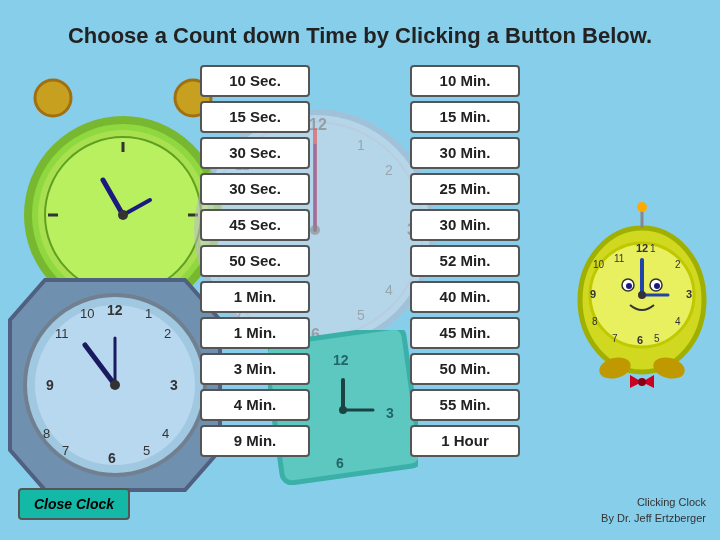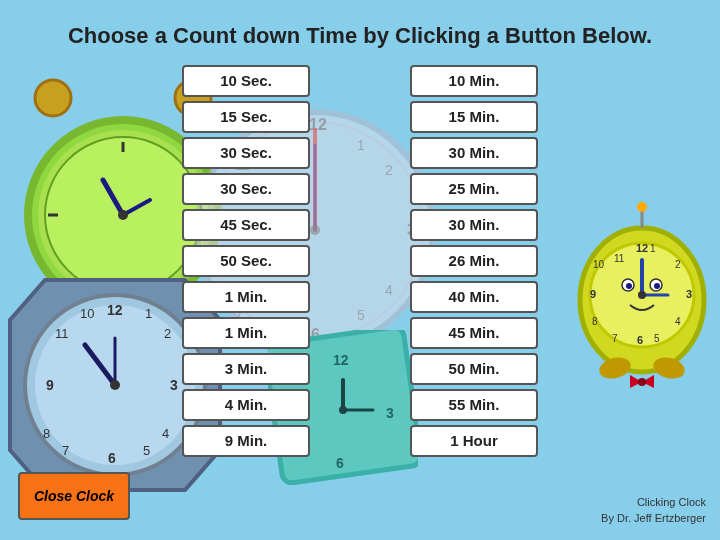--- a/index.html
+++ b/index.html
@@ -34,42 +34,42 @@
       z-index: 10;
     }
 
     .btn-column {
       display: flex;
       flex-direction: column;
       gap: 4px;
     }
 
     .time-btn {
-      width: 128px;
+      width: 110px;
       height: 32px;
       background: white;
       border: 2px solid #555;
       border-radius: 4px;
       font-size: 15px;
       font-weight: bold;
       color: #222;
       cursor: pointer;
       text-align: center;
       line-height: 28px;
     }
 
     
     .close-clock-btn {
       position: absolute;
       bottom: 20px;
       left: 18px;
-      background: #f97316;
+      background: #14b8a6;
       border: 2px solid #555;
       border-radius: 4px;
-      padding: 14px 14px;
+      padding: 6px 14px;
       font-size: 14px;
       font-style: italic;
       font-weight: bold;
       cursor: pointer;
       z-index: 10;
     }
 
     
     .attribution {
       position: absolute;
@@ -230,21 +230,21 @@
       <button class="time-btn">3 Min.</button>
       <button class="time-btn">4 Min.</button>
       <button class="time-btn">9 Min.</button>
     </div>
   <div class="btn-column" id="right-col">
       <button class="time-btn">10 Min.</button>
       <button class="time-btn">15 Min.</button>
       <button class="time-btn">30 Min.</button>
       <button class="time-btn">25 Min.</button>
       <button class="time-btn">30 Min.</button>
-      <button class="time-btn">26 Min.</button>
+      <button class="time-btn">52 Min.</button>
       <button class="time-btn">40 Min.</button>
       <button class="time-btn">45 Min.</button>
       <button class="time-btn">50 Min.</button>
       <button class="time-btn">55 Min.</button>
       <button class="time-btn">1 Hour</button>
     </div>
 </div>
 
 <div id="page-title">Choose a Count down Time by Clicking a Button Below.</div>
 

